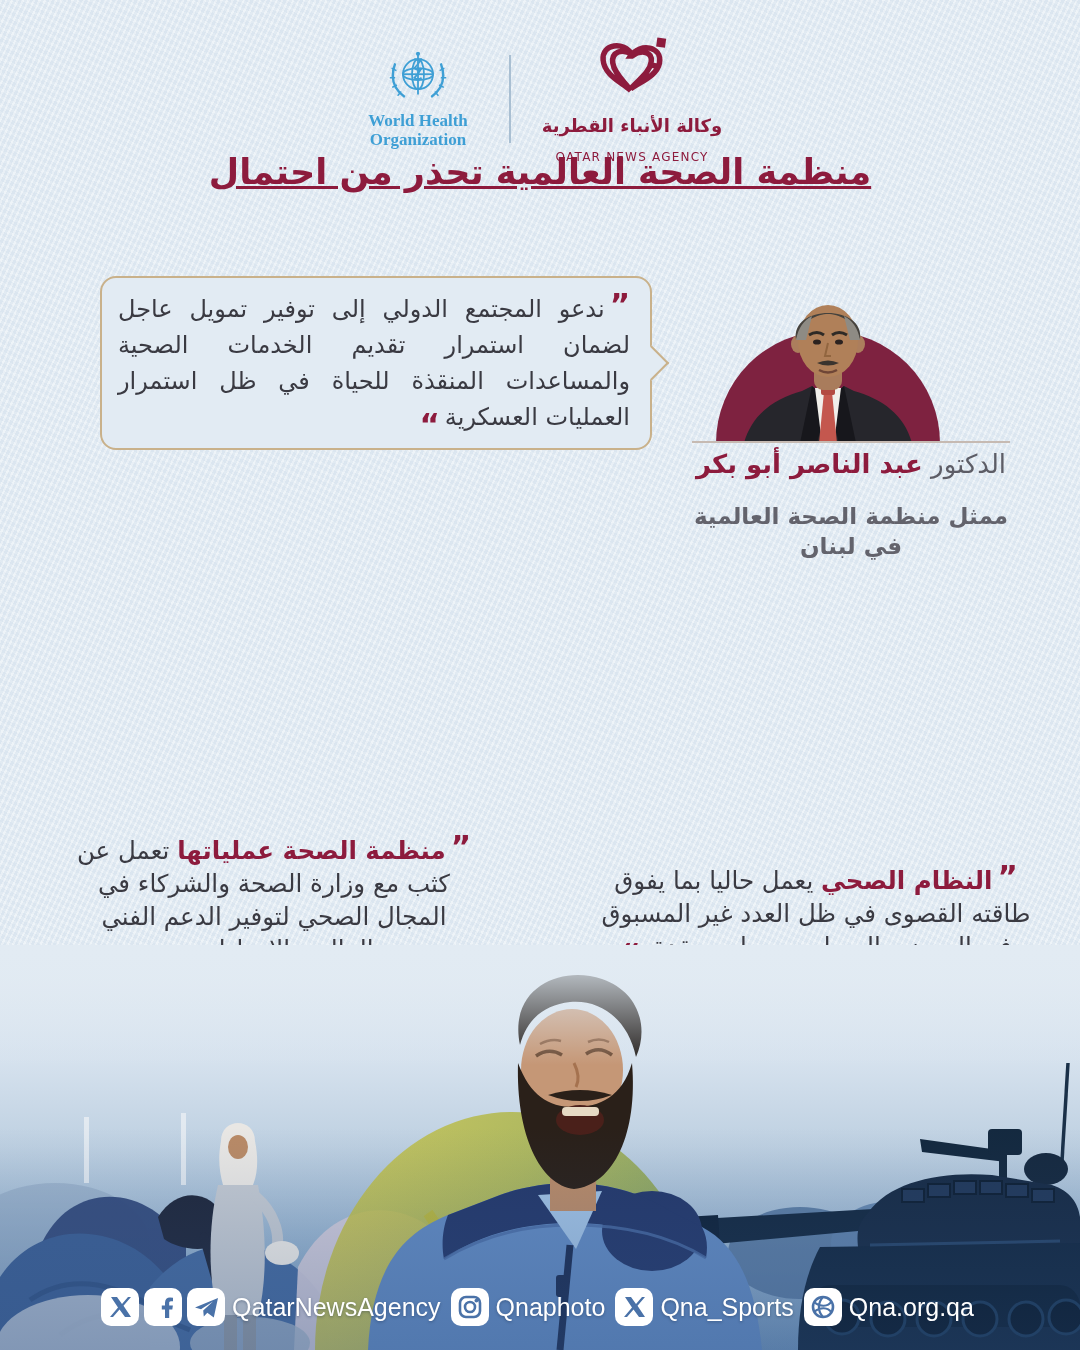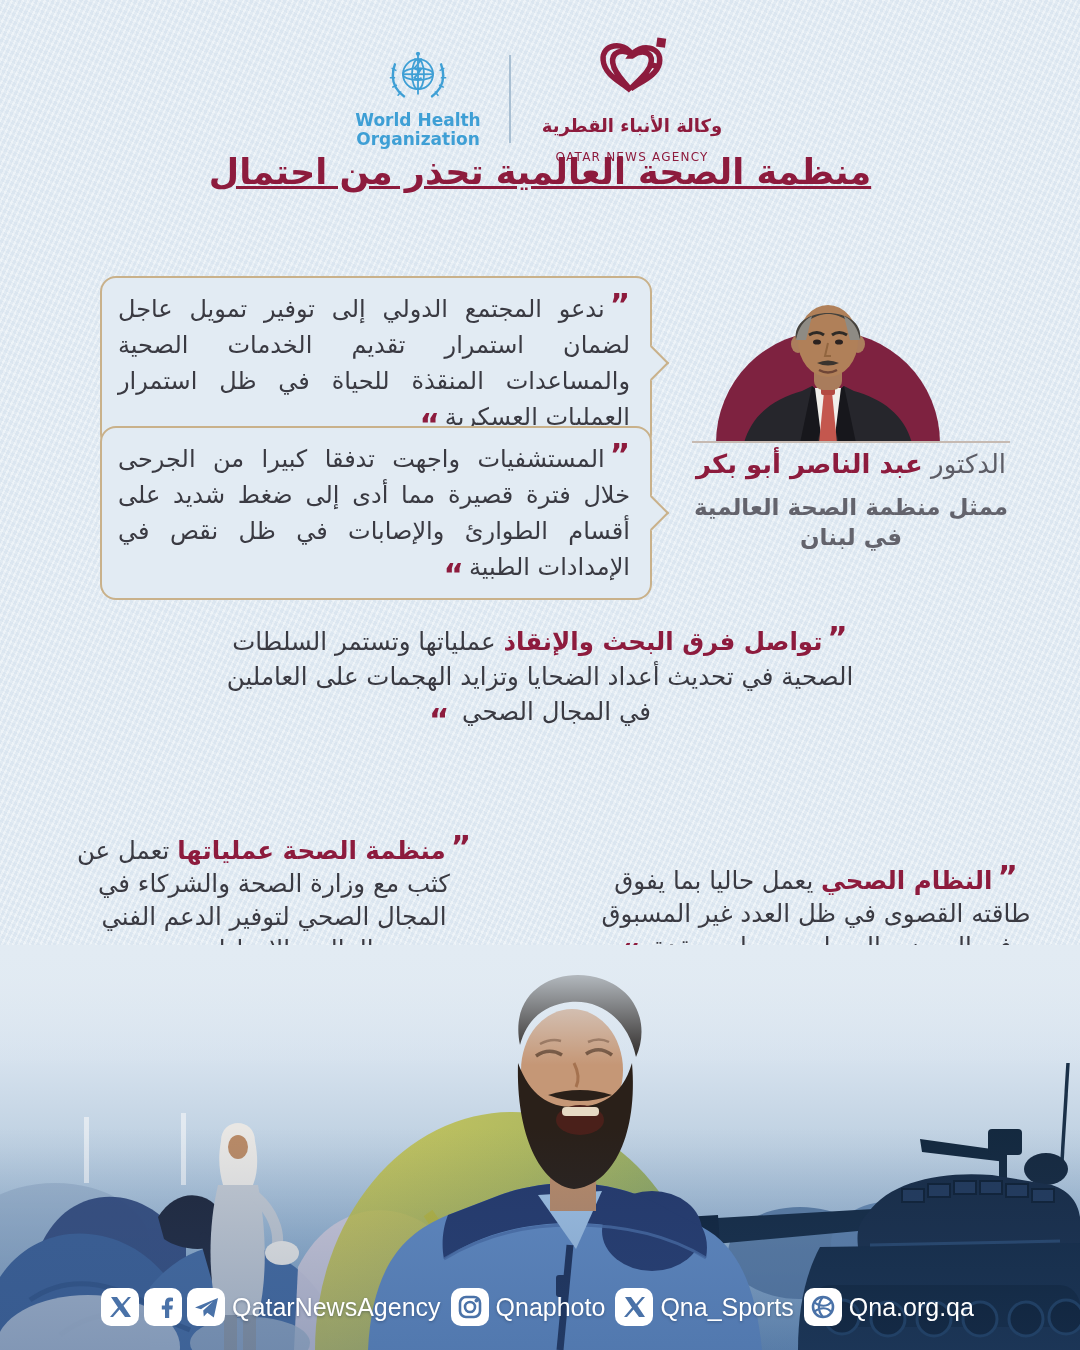--- a/index.html
+++ b/index.html
@@ -7,21 +7,21 @@
   .canvas{
     position:relative;width:1080px;height:1350px;overflow:hidden;
     background-color:#e2ebf3;
     background-image:
       repeating-linear-gradient(115deg, rgba(255,255,255,.30) 0 2px, rgba(213,225,237,.30) 2px 5px),
       repeating-linear-gradient(25deg, rgba(255,255,255,.18) 0 3px, rgba(205,219,233,.18) 3px 7px);
   }
   
   .logos{position:absolute;top:34px;left:0;right:0;display:flex;justify-content:center;align-items:center;gap:26px;}
   .who-block{text-align:center;width:130px;}
-  .who-text{color:#3e9fd5;font-weight:bold;font-size:17px;line-height:19px;margin-top:2px;}
+  .who-text{color:#3e9fd5;font-weight:bold;font-size:17px;line-height:19px;margin-top:2px;font-family:Liberation Serif, serif;}
   .logo-divider{width:2px;height:88px;background:#a9bfd2;}
   .qna-block{text-align:center;width:190px;}
   .qna-ar{color:#8d1b3d;font-weight:bold;font-size:18px;margin-top:15px;direction:rtl;}
   .qna-en{color:#8d1b3d;font-weight:normal;font-size:12px;letter-spacing:1.2px;margin-top:14px;}
   
   .main-title{position:absolute;top:148px;left:0;right:0;text-align:center;direction:rtl;
     color:#8d1b3d;font-weight:800;font-size:35px;line-height:48px;text-decoration:underline;}
   
   .bubble{position:absolute;left:100px;width:552px;border:2.5px solid #c9b18a;border-radius:16px;
     padding:13px 20px 13px 16px;box-sizing:border-box;direction:rtl;text-align:justify;
@@ -33,21 +33,21 @@
   .q-open{vertical-align:2px;margin-left:5px;}
   .q-close{vertical-align:-10px;margin-right:5px;}
   #bubble1{top:276px;}
   #bubble2{top:426px;}
   
   .speaker-photo{position:absolute;left:714px;top:288px;}
   .speaker-line{position:absolute;left:692px;top:441px;width:318px;height:2px;background:#c6bab2;}
   .speaker-meta{position:absolute;left:688px;top:449px;width:326px;text-align:center;direction:rtl;}
   .speaker-name{font-size:26px;color:#5d5d66;}
   .speaker-name b{color:#8d1b3d;font-weight:800;margin-top:47px;}
-  .speaker-role{font-size:23px;color:#63636c;font-weight:bold;margin-top:13px;line-height:30px;}
+  .speaker-role{font-size:23px;color:#63636c;font-weight:bold;margin-top:22px;line-height:30px;}
   
   .freequote{position:absolute;direction:rtl;text-align:center;color:#3a3a42;font-size:24.5px;line-height:35px;}
   .freequote .hl{color:#8d1b3d;font-weight:800;}
   #quote-mid{top:624px;left:210px;width:660px;}
   #quote-bl{top:834px;left:62px;width:424px;line-height:33px;}
   #quote-br{top:864px;left:596px;width:440px;line-height:33px;}
   .underline-tan{position:absolute;height:2px;background:#cbb48c;opacity:.75;}
   #ul-left{left:100px;top:974px;width:320px;}
   #ul-right{left:636px;top:974px;width:372px;}
   
@@ -99,24 +99,20 @@
 
   <div class="main-title">
     <div>منظمة الصحة العالمية تحذر من احتمال</div>
   </div>
 
   <div class="bubble" id="bubble1">
     <span class="qmark q-open">”</span><span>ندعو المجتمع الدولي إلى توفير تمويل عاجل لضمان استمرار تقديم الخدمات الصحية والمساعدات المنقذة للحياة في ظل استمرار العمليات العسكرية</span><span class="qmark q-close">“</span>
     <div class="ptr"></div>
   </div>
 
-  <div class="bubble" id="bubble2">
-    <span class="qmark q-open">”</span><span>المستشفيات واجهت تدفقا كبيرا من الجرحى خلال فترة قصيرة مما أدى إلى ضغط شديد على أقسام الطوارئ والإصابات في ظل نقص في الإمدادات الطبية</span><span class="qmark q-close">“</span>
-    <div class="ptr"></div>
-  </div>
 
   <svg class="speaker-photo" width="228" height="155" viewBox="0 0 228 155">
     <defs>
         <clipPath id="domeclip">
           <rect x="0" y="0" width="228" height="155"></rect>
         </clipPath>
       </defs>
     <g clip-path="url(#domeclip)">
       <path d="M2 155 A112 112 0 0 1 226 155 Z" fill="#7e2240"></path>
       <path d="M30 155 C38 126 60 111 88 103 L98 98 L114 112 L130 98 L140 103 C168 111 190 126 198 155 Z" fill="#26262c"></path>
@@ -140,23 +136,20 @@
       <path d="M103 75 Q114 70 125 75 Q114 80 103 75 Z" fill="#3a342e"></path>
       <path d="M105 82 Q114 87 123 82" stroke="#6f4636" stroke-width="2.5" fill="none"></path>
     </g>
   </svg>
   <div class="speaker-line"></div>
   <div class="speaker-meta">
     <div class="speaker-name"><span>الدكتور </span><b>عبد الناصر أبو بكر</b></div>
     <div class="speaker-role"><span>ممثل منظمة الصحة العالمية</span><br><span>في لبنان</span></div>
   </div>
 
-  <div class="freequote" id="quote-mid">
-    <span class="qmark q-open">”</span><span class="hl">تواصل فرق البحث والإنقاذ</span><span> عملياتها وتستمر السلطات الصحية في تحديث أعداد الضحايا وتزايد الهجمات على العاملين في المجال الصحي </span><span class="qmark q-close">“</span>
-  </div>
 
   <div class="freequote" id="quote-bl">
     <span class="qmark q-open">”</span><span class="hl">منظمة الصحة عملياتها</span><span> تعمل عن كثب مع وزارة الصحة والشركاء في المجال الصحي لتوفير الدعم الفني والمالي والإمدادات </span><span class="qmark q-close">“</span>
   </div>
   <div class="freequote" id="quote-br">
     <span class="qmark q-open">”</span><span class="hl">النظام الصحي</span><span> يعمل حاليا بما يفوق طاقته القصوى في ظل العدد غير المسبوق في المرضى المصابين بجراح معقدة </span><span class="qmark q-close">“</span>
   </div>
   <div class="underline-tan" id="ul-left"></div>
   <div class="underline-tan" id="ul-right"></div>
 

